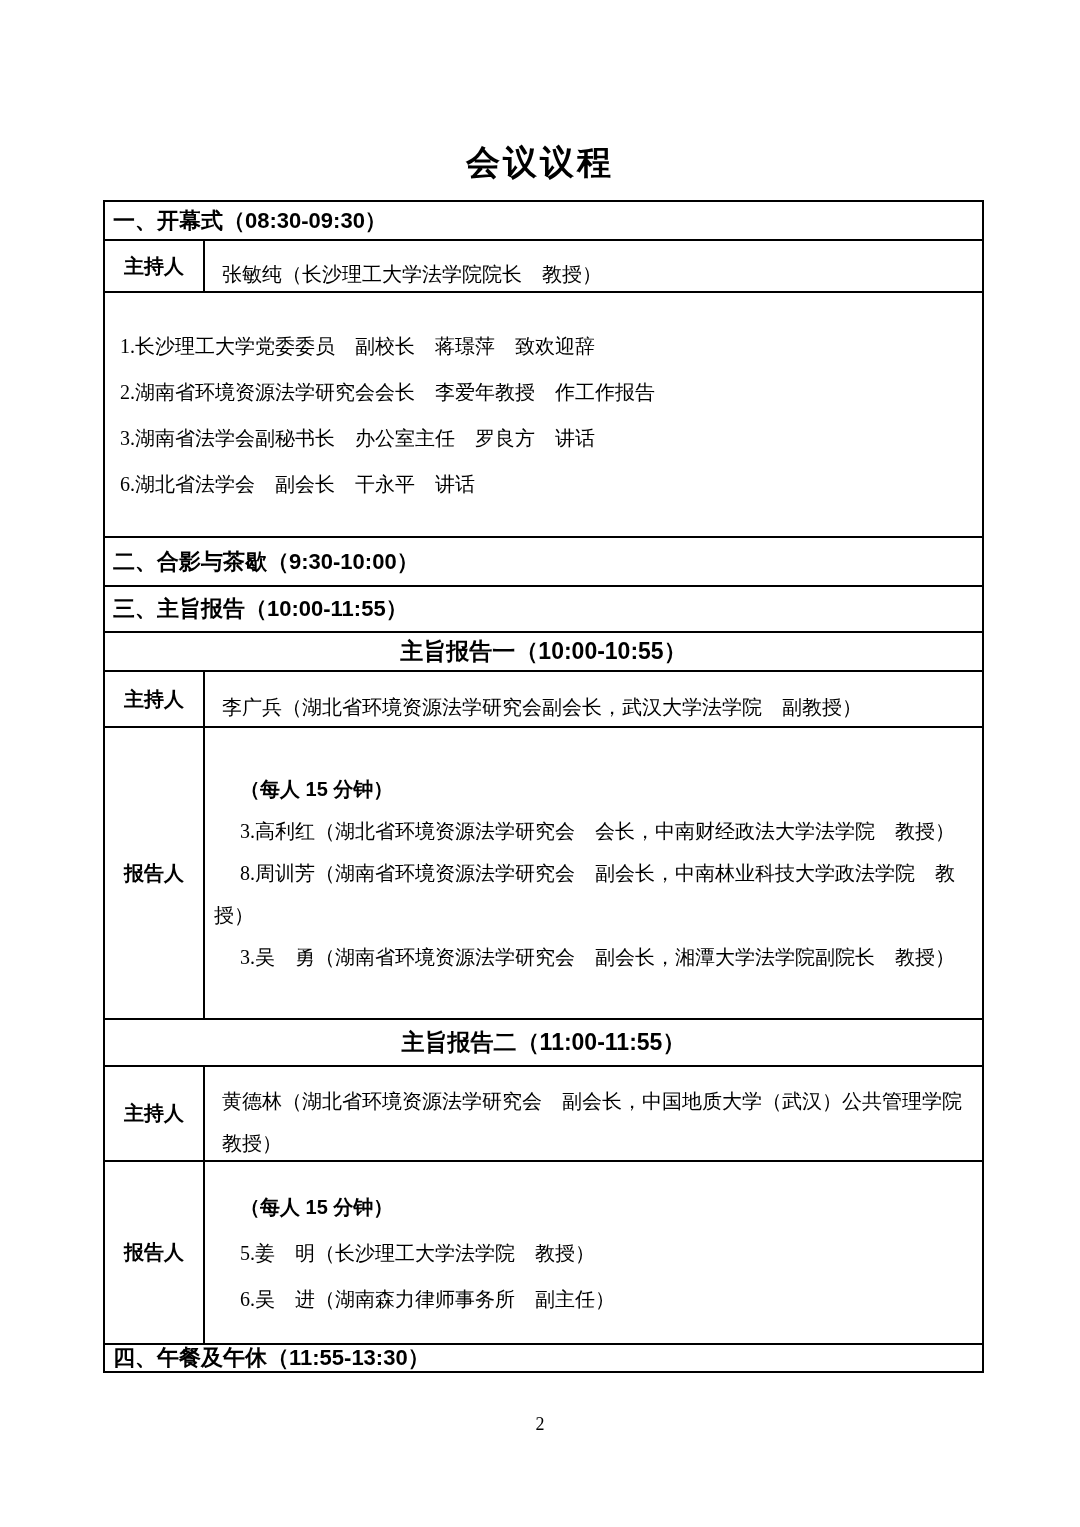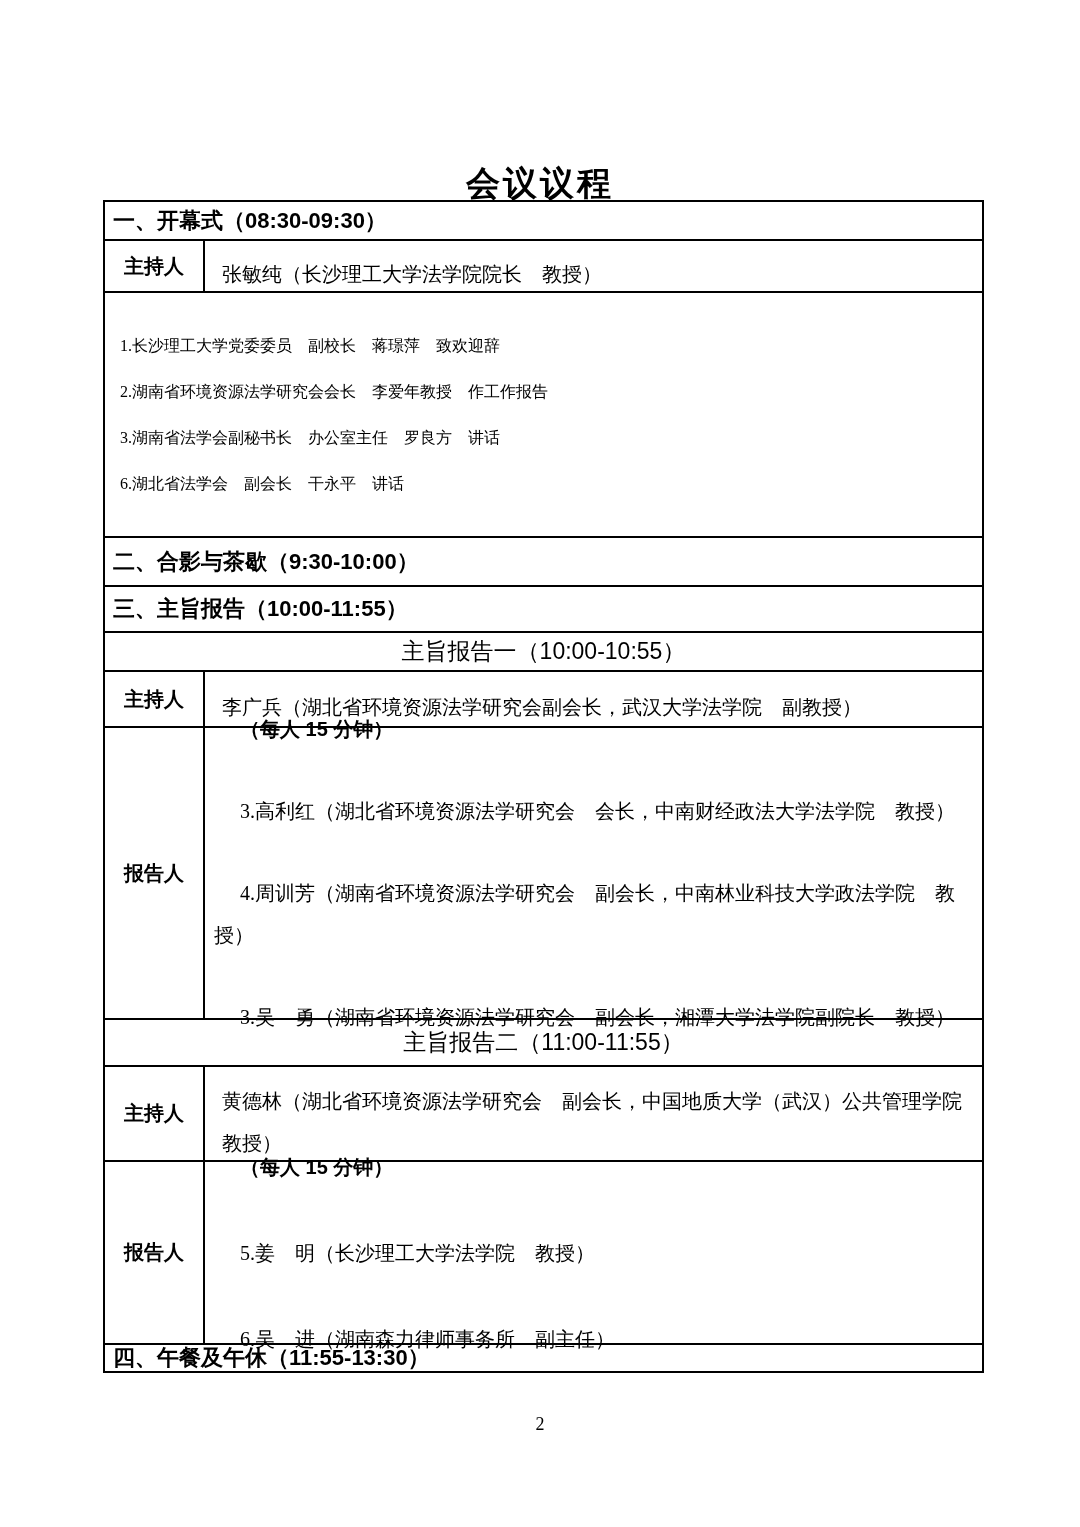--- a/index.html
+++ b/index.html
@@ -7,21 +7,21 @@
     position: relative;
     width: 1080px;
     height: 1527px;
     background: #ffffff;
     color: #000000;
     font-family: "Liberation Serif", serif;
     overflow: hidden;
   }
   .doc-title {
     position: absolute;
-    top: 161px;
+    top: 140px;
     left: 0;
     width: 100%;
     text-align: center;
     font-family: "Liberation Sans", sans-serif;
     font-weight: bold;
     font-size: 34px;
     letter-spacing: 3px;
   }
   .agenda {
     position: absolute;
@@ -39,21 +39,21 @@
   .row:first-child { border-top: none; }
   .sec-head {
     font-family: "Liberation Sans", sans-serif;
     font-weight: bold;
     font-size: 22px;
     align-items: center;
     padding-left: 8px;
   }
   .sub-head {
     font-family: "Liberation Sans", sans-serif;
-    font-weight: normal;
+    font-weight: bold;
     font-size: 23px;
     align-items: center;
     justify-content: center;
     padding-left: 0;
   }
   .label-col {
     flex: none;
     width: 100px;
     box-sizing: border-box;
     border-right: 2px solid #000;
@@ -70,27 +70,26 @@
     display: flex;
     flex-direction: column;
     justify-content: center;
     font-size: 20px;
     padding: 16px 14px 0 17px;
     box-sizing: border-box;
   }
   .items-block {
     flex-direction: column;
     justify-content: center;
-    font-size: 16px;
+    font-size: 20px;
     padding: 4px 12px 4px 15px;
   }
   .items-block .item { line-height: 46px; }
   .report-cell {
     padding: 0 12px 0 9px;
-    gap: 40px;
   }
   .report-cell .note {
     font-family: "Liberation Sans", sans-serif;
     font-weight: bold;
   }
   .report-cell p { margin: 0; text-indent: 26px; }
   .lh42 p { line-height: 42px; }
   .lh46 p { line-height: 46px; }
   .host-2line { line-height: 42px; }
   .page-footer {
@@ -143,21 +142,21 @@
     <div class="row" style="height:56px">
       <div class="label-col">主持人</div>
       <div class="content-col">李广兵（湖北省环境资源法学研究会副会长，武汉大学法学院　副教授）</div>
     </div>
 
     <div class="row" style="height:292px">
       <div class="label-col">报告人</div>
       <div class="content-col report-cell lh42">
         <p class="note">（每人 15 分钟）</p>
         <p>3.高利红（湖北省环境资源法学研究会　会长，中南财经政法大学法学院　教授）</p>
-        <p>4.周训芳（湖南省环境资源法学研究会　副会长，中南林业科技大学政法学院　教授）</p>
+        <p>8.周训芳（湖南省环境资源法学研究会　副会长，中南林业科技大学政法学院　教授）</p>
         <p>3.吴　勇（湖南省环境资源法学研究会　副会长，湘潭大学法学院副院长　教授）</p>
       </div>
     </div>
 
     <div class="row sub-head" style="height:47px">
       <span>主旨报告二（11:00-11:55）</span>
     </div>
 
     <div class="row" style="height:95px">
       <div class="label-col">主持人</div>

